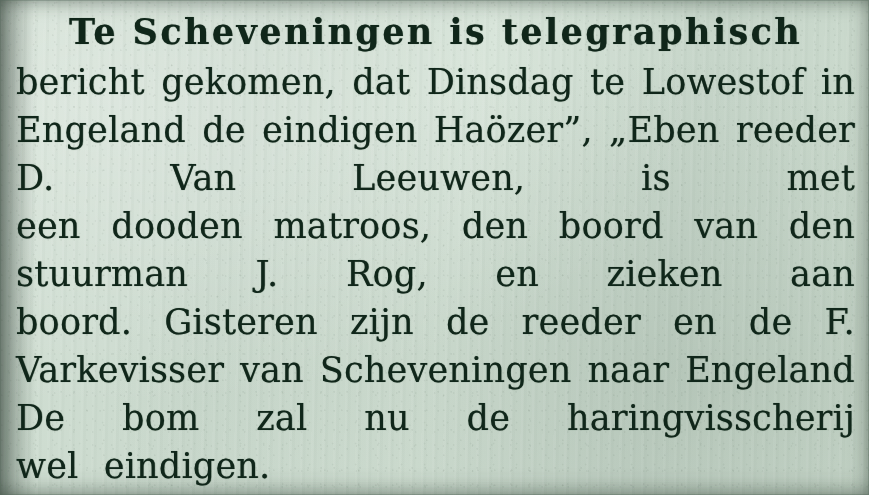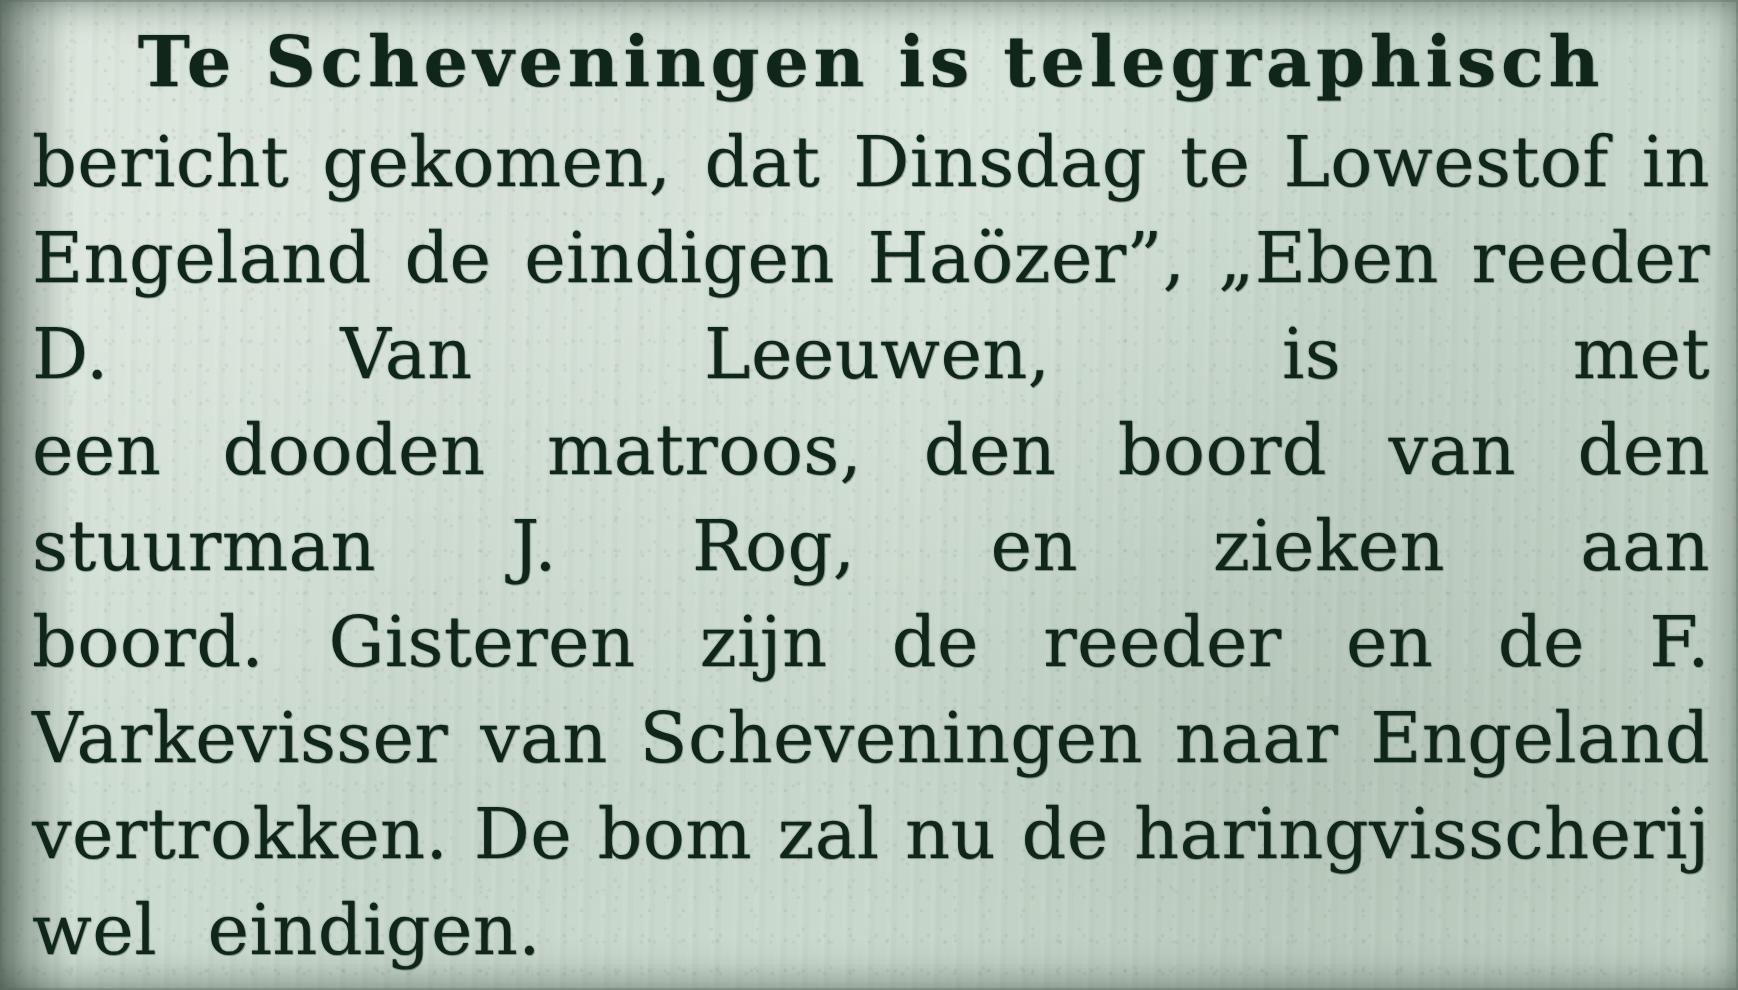--- a/index.html
+++ b/index.html
@@ -180,21 +180,20 @@
 
     <div class="line justified">
       <span class="w">Varkevisser</span>
       <span class="w">van</span>
       <span class="w">Scheveningen</span>
       <span class="w">naar</span>
       <span class="w">Engeland</span>
     </div>
 
     <div class="line justified">
-      <span class="w">vertrokken.</span>
       <span class="w">De</span>
       <span class="w">bom</span>
       <span class="w">zal</span>
       <span class="w">nu</span>
       <span class="w">de</span>
       <span class="w">haringvisscherij</span>
     </div>
 
     <div class="line last-line">
       <span class="w">wel</span>

